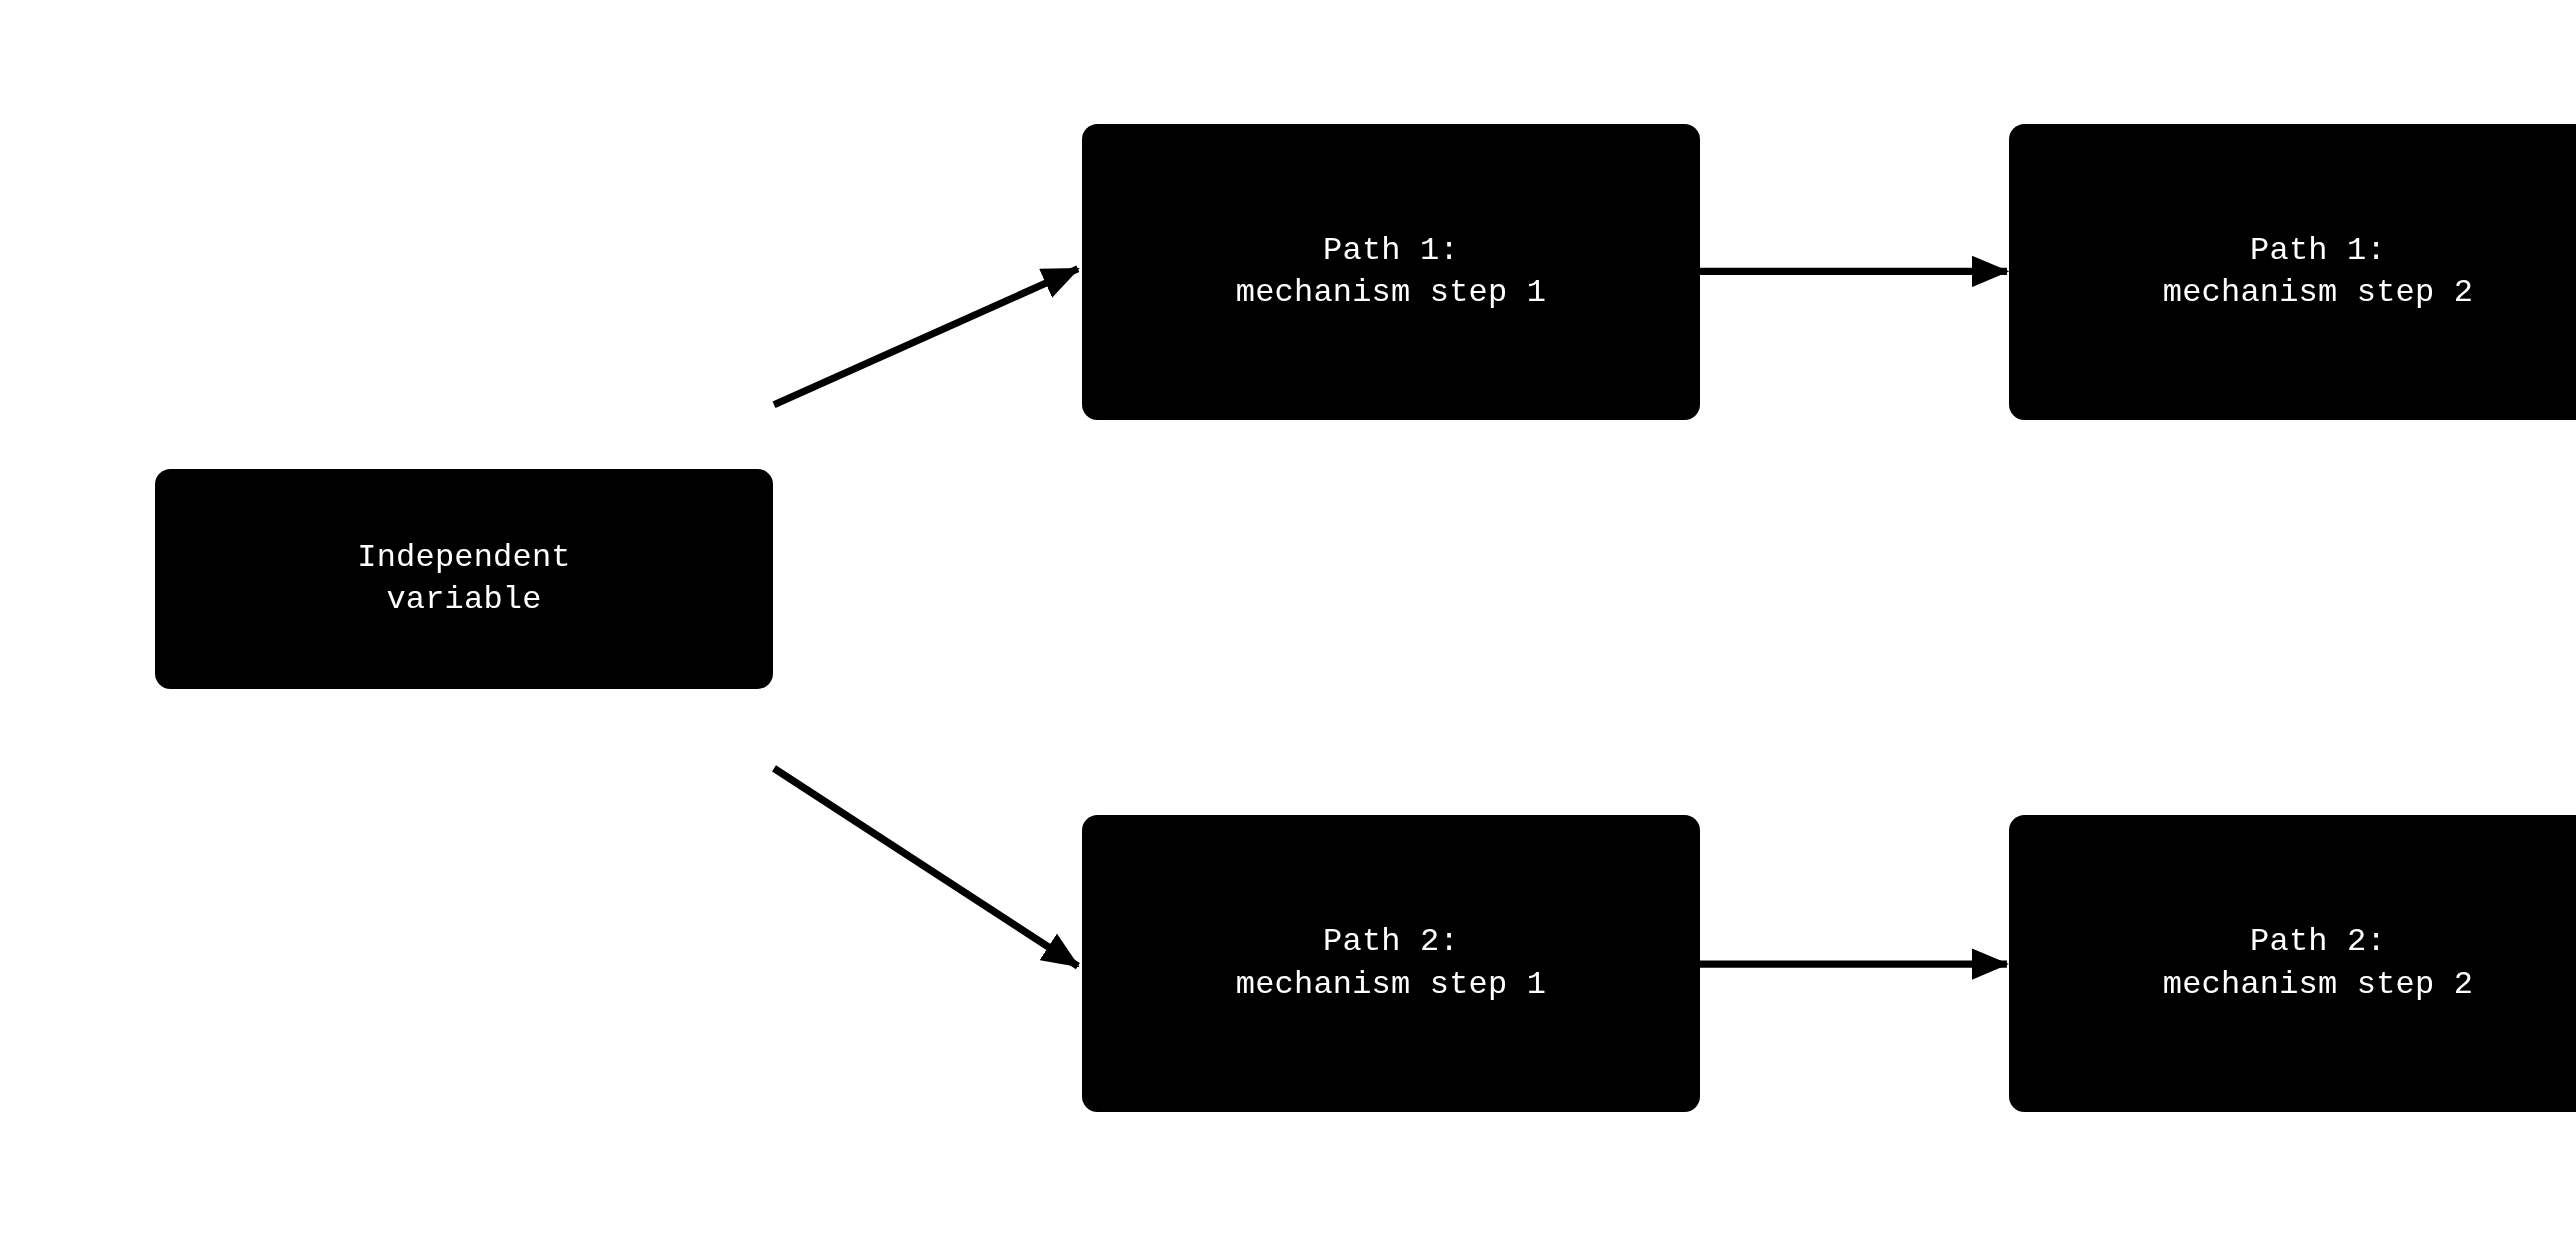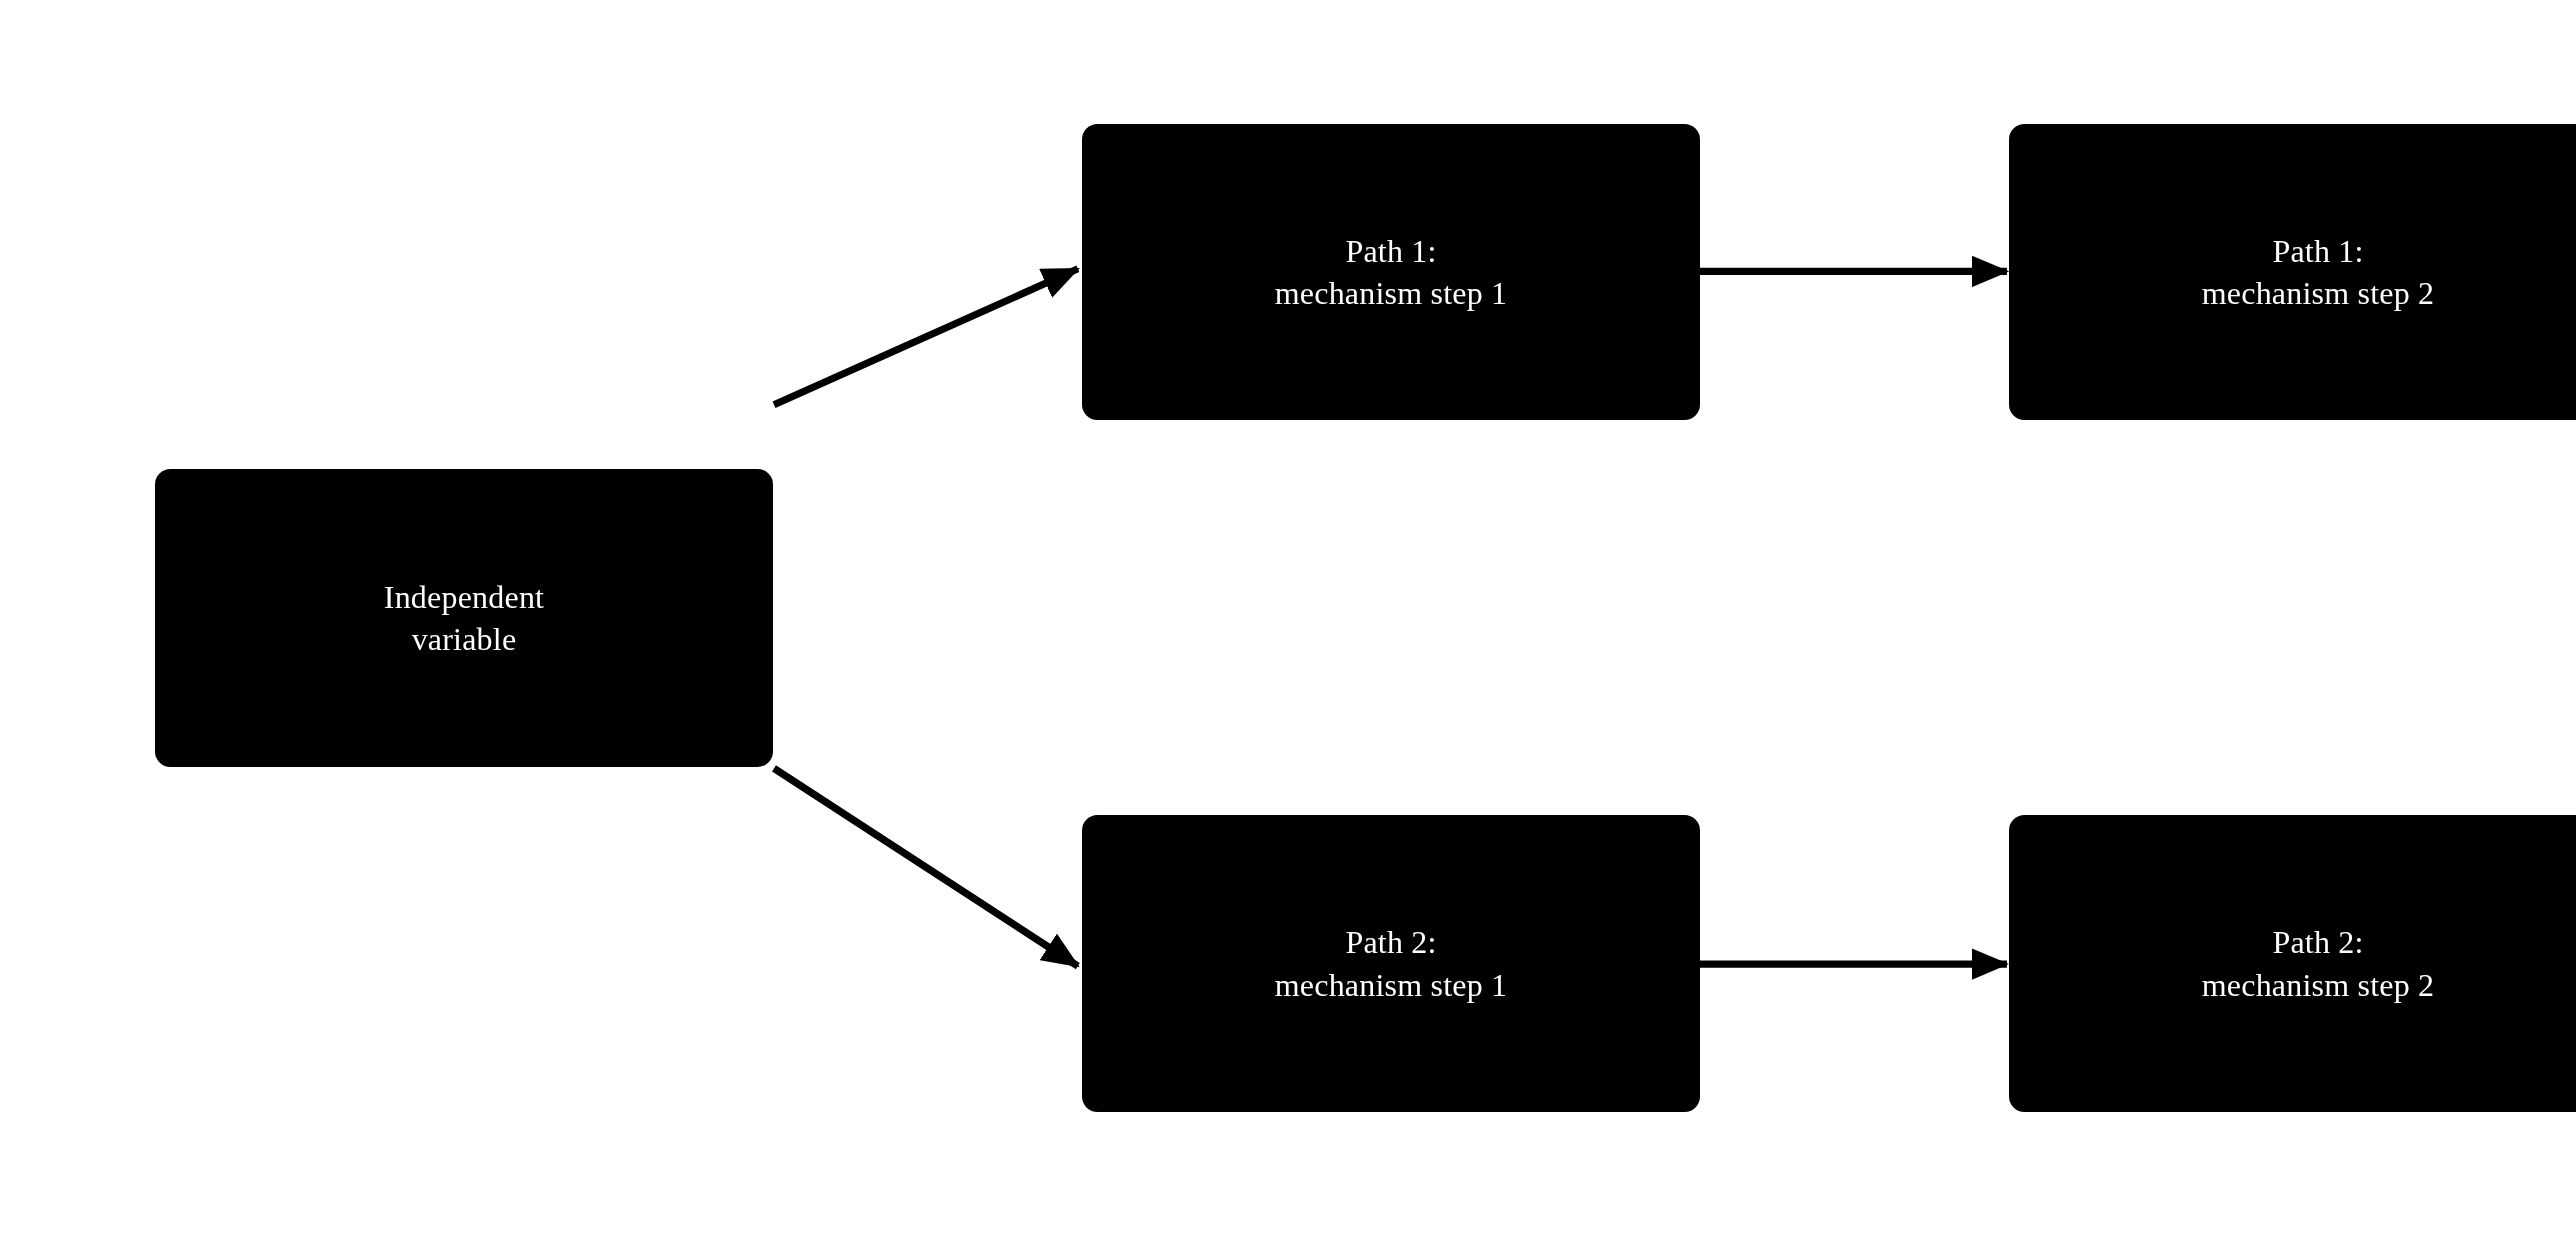--- a/index.html
+++ b/index.html
@@ -26,20 +26,21 @@
     position: absolute;
     display: flex;
     align-items: center;
     justify-content: center;
     text-align: center;
     background: #000000;
     color: #ffffff;
     border-radius: 15.5px;
     box-sizing: border-box;
     z-index: 2;
+    font-family: Liberation Mono, monospace;
   }
   .node-label {
     font-size: 32px;
     line-height: 1.32;
     color: #ffffff;
     white-space: pre-line;
     letter-spacing: 0.2px;
   }
 </style>
 </head>
@@ -56,21 +57,21 @@
     <g id="edges-group" stroke="#000000" stroke-width="14" fill="none">
         <line x1="1502" y1="786" x2="2092" y2="522" stroke-linecap="butt" marker-end="url(#arrowhead)"></line>
         <line x1="3300" y1="527" x2="3896" y2="527" stroke-linecap="butt" marker-end="url(#arrowhead)"></line>
         <line x1="5102" y1="650" x2="5694" y2="908" stroke-linecap="butt" marker-end="url(#arrowhead)"></line>
         <line x1="1502" y1="1492" x2="2092" y2="1876" stroke-linecap="butt" marker-end="url(#arrowhead)"></line>
         <line x1="3300" y1="1872" x2="3896" y2="1872" stroke-linecap="butt" marker-end="url(#arrowhead)"></line>
         <line x1="5102" y1="1860" x2="5694" y2="1500" stroke-linecap="butt" marker-end="url(#arrowhead)"></line>
       </g>
   </svg>
 
-  <div class="node-box" style="left: 155px; top: 469px; width: 618px; height: 298px; background: rgb(0, 0, 0); border-radius: 15.5px;">
+  <div class="node-box" style="left: 155px; top: 469px; width: 618px; height: 220px; background: rgb(0, 0, 0); border-radius: 15.5px;">
     <span class="node-label" style="color: rgb(255, 255, 255); font-size: 32px;">Independent
 variable</span>
   </div>
 
   <div class="node-box" style="left: 1082px; top: 124px; width: 618px; height: 296px; background: rgb(0, 0, 0); border-radius: 15.5px;">
     <span class="node-label" style="color: rgb(255, 255, 255); font-size: 32px;">Path 1:
 mechanism step 1</span>
   </div>
 
   <div class="node-box" style="left: 2009px; top: 124px; width: 618px; height: 296px; background: rgb(0, 0, 0); border-radius: 15.5px;">

